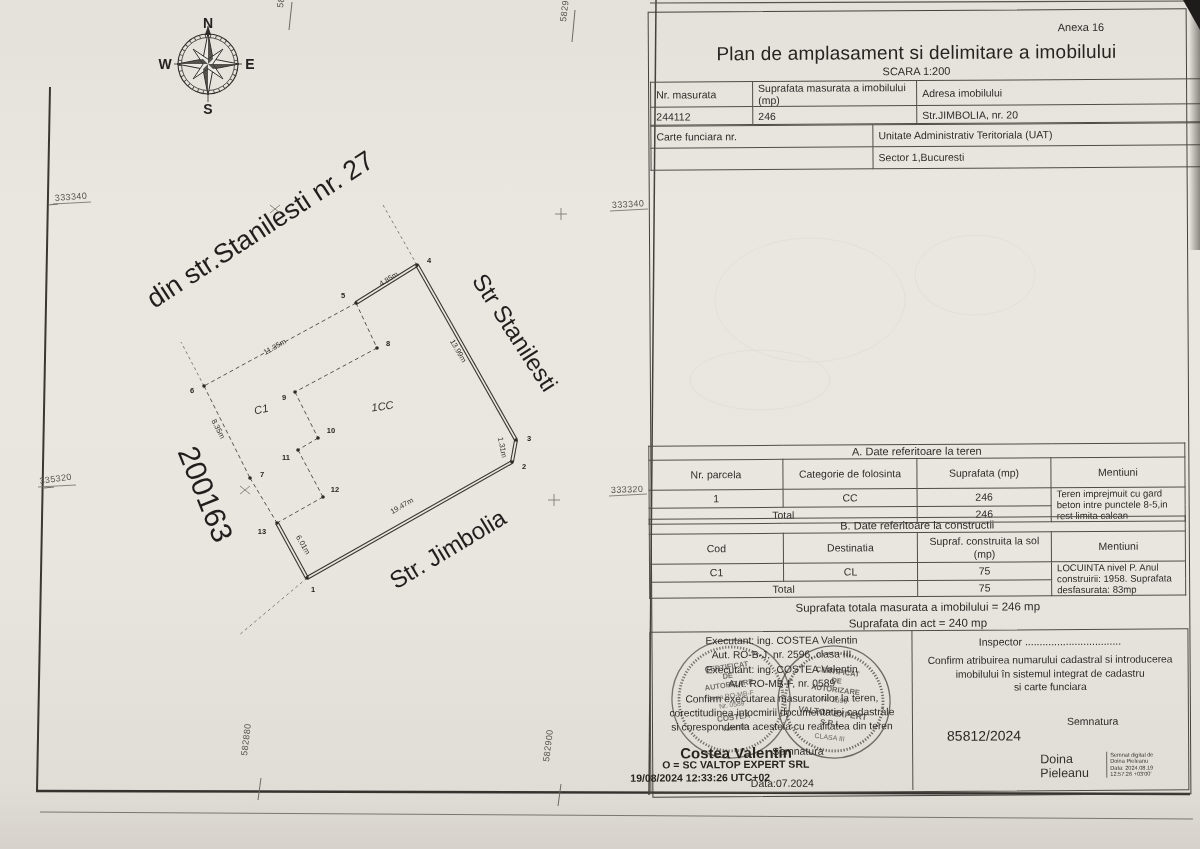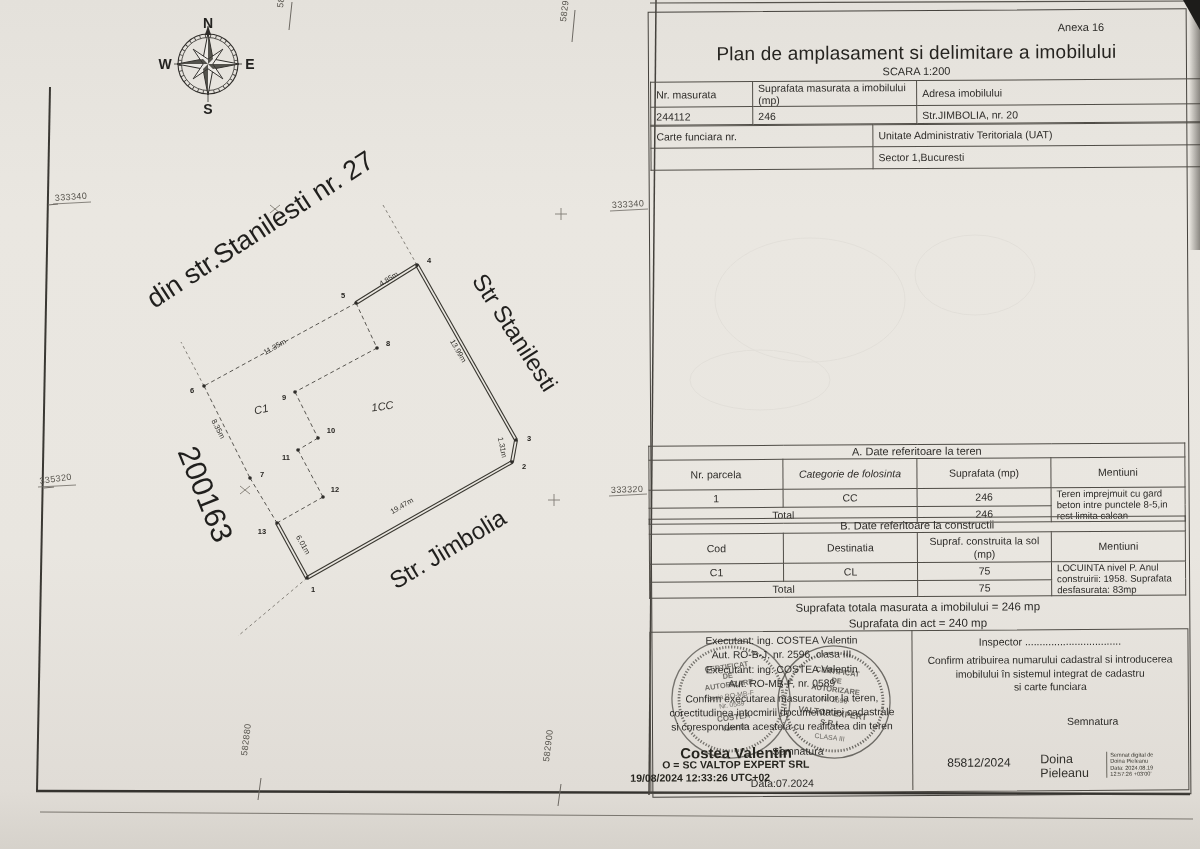--- a/index.html
+++ b/index.html
@@ -213,21 +213,21 @@
     </tbody>
       </table>
 
     <table class="t abs" style="left:648px;top:444px;width:537px;">
       <tbody>
           <tr style="height:14px;">
         <td colspan="4" class="band">A. Date referitoare la teren</td>
       </tr>
       <tr style="height:30px;">
         <td style="width:36px;">Nr. parcela</td>
-        <td style="width:72px;font-style:italic;">Categorie de folosinta</td>
+        <td style="width:72px;">Categorie de folosinta</td>
         <td style="width:86px;border-radius:12px;">Suprafata (mp)</td>
         <td style="width:343px;">Mentiuni</td>
       </tr>
       <tr style="height:15px;">
         <td>1</td>
         <td>CC</td>
         <td>246</td>
         <td rowspan="2" class="l" style="font-size:9.6px;">Teren imprejmuit cu gard beton intre punctele 8-5,in rest limita calcan</td>
       </tr>
       <tr style="height:14px;">
@@ -283,21 +283,21 @@
     <div class="abs ghosttxt" style="left:660px;top:757px;font-size:10.5px;">O = SC VALTOP EXPERT SRL</div>
     <div class="abs ghosttxt" style="left:628px;top:770px;font-size:10.5px;">19/08/2024 12:33:26 UTC+02</div>
     <div class="abs" style="left:690px;top:776px;width:180px;text-align:center;font-size:10.5px;">Data:07.2024</div>
 
     <div class="abs" style="left:912px;top:636px;width:273px;text-align:center;font-size:10.5px;">Inspector .................................</div>
     <div class="abs small" style="left:912px;top:654px;width:273px;text-align:center;line-height:13.5px;">
       <div>Confirm atribuirea numarului cadastral si introducerea</div>
       <div>imobilului în sistemul integrat de cadastru</div>
       <div>si carte funciara</div>
     </div>
-    <div class="abs" style="left:945px;top:756px;font-size:12px;">85812/2024</div>
+    <div class="abs" style="left:945px;top:728px;font-size:14px;">85812/2024</div>
     <div class="abs" style="left:1065px;top:716px;font-size:10.5px;">Semnatura</div>
     <div class="abs" style="left:1038px;top:753px;width:62px;font-size:12.5px;line-height:14px;color:#33312c;">Doina Pieleanu</div>
     <div class="abs digital-sig" style="left:1104px;top:753px;width:70px;border-left:0.5px solid #6a675f;padding-left:3px;">
       <div>Semnat digital de</div>
       <div>Doina Pieleanu</div>
       <div>Data: 2024.08.19</div>
       <div>12:57:26 +03'00'</div>
     </div>
   </div>
 

